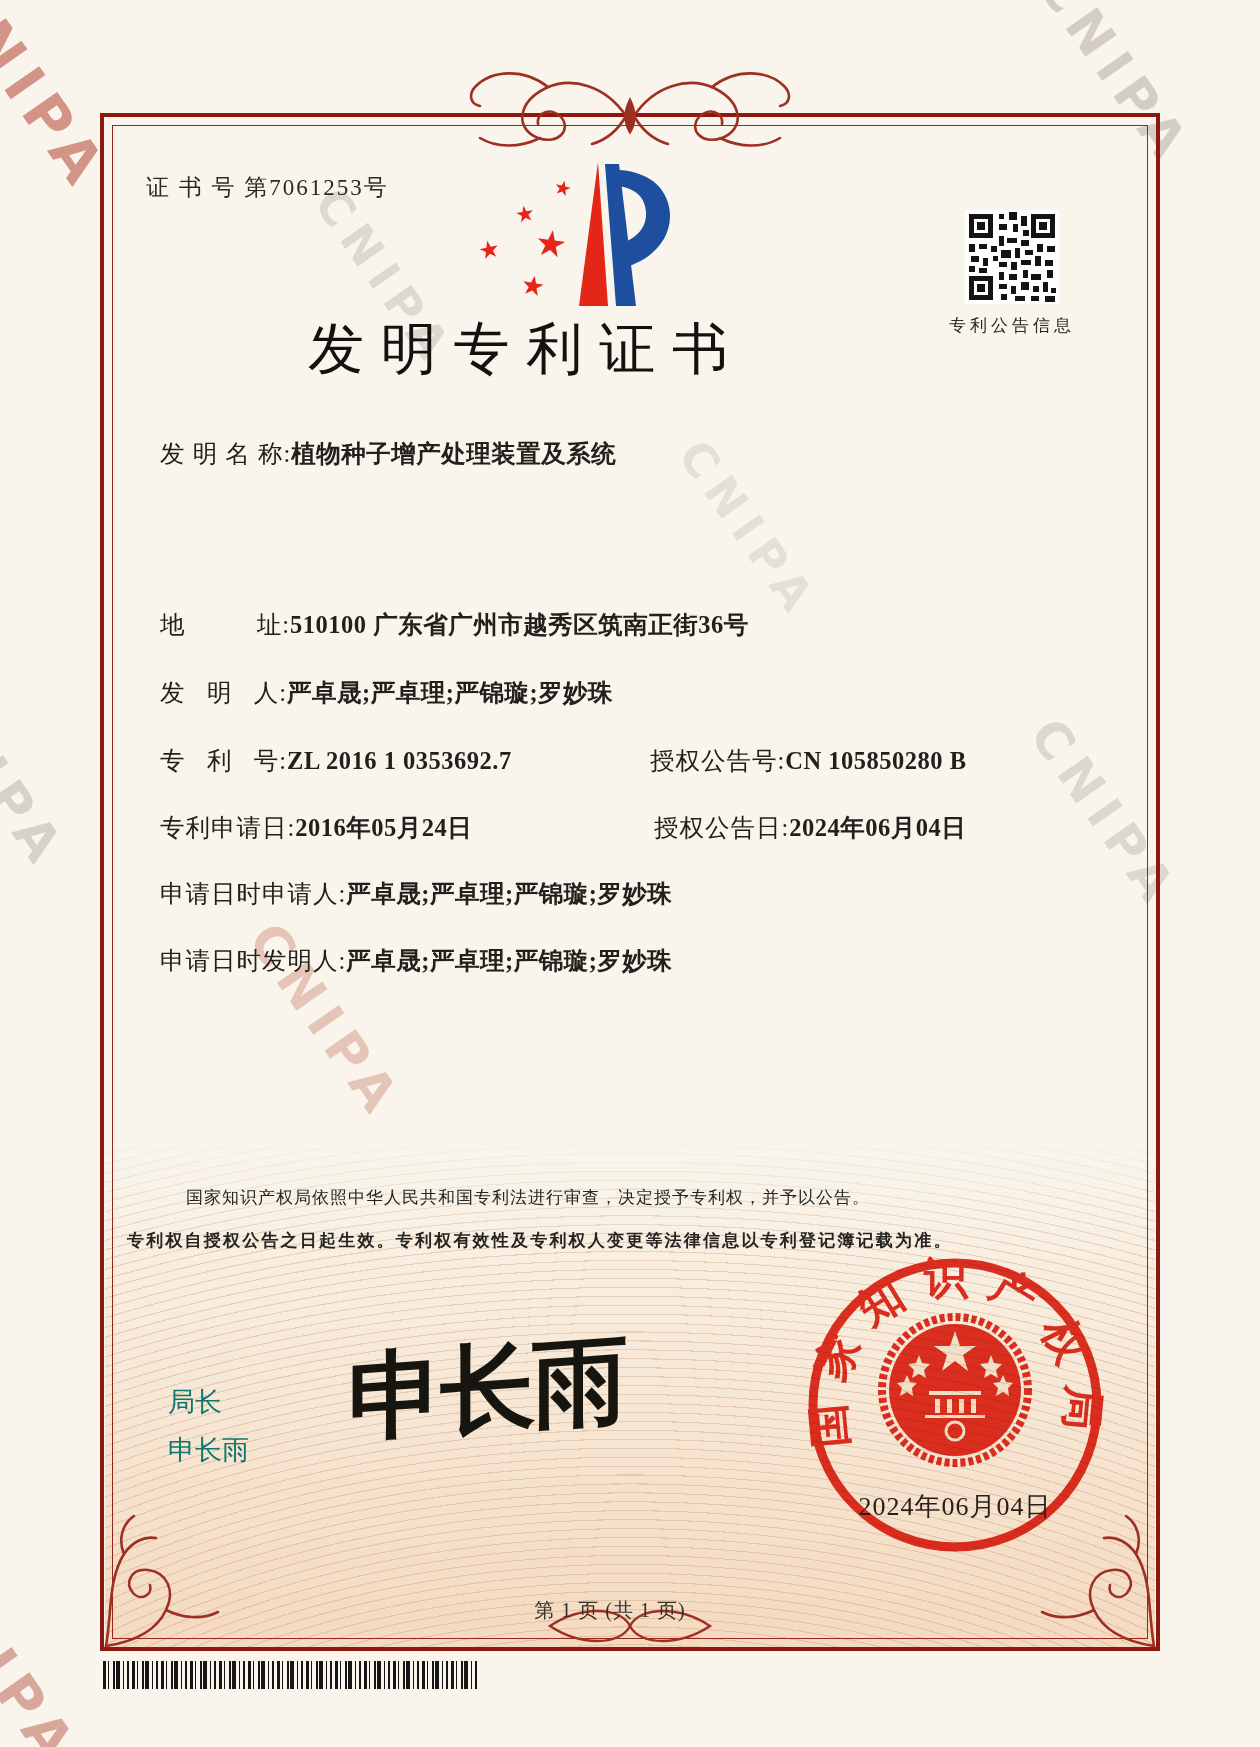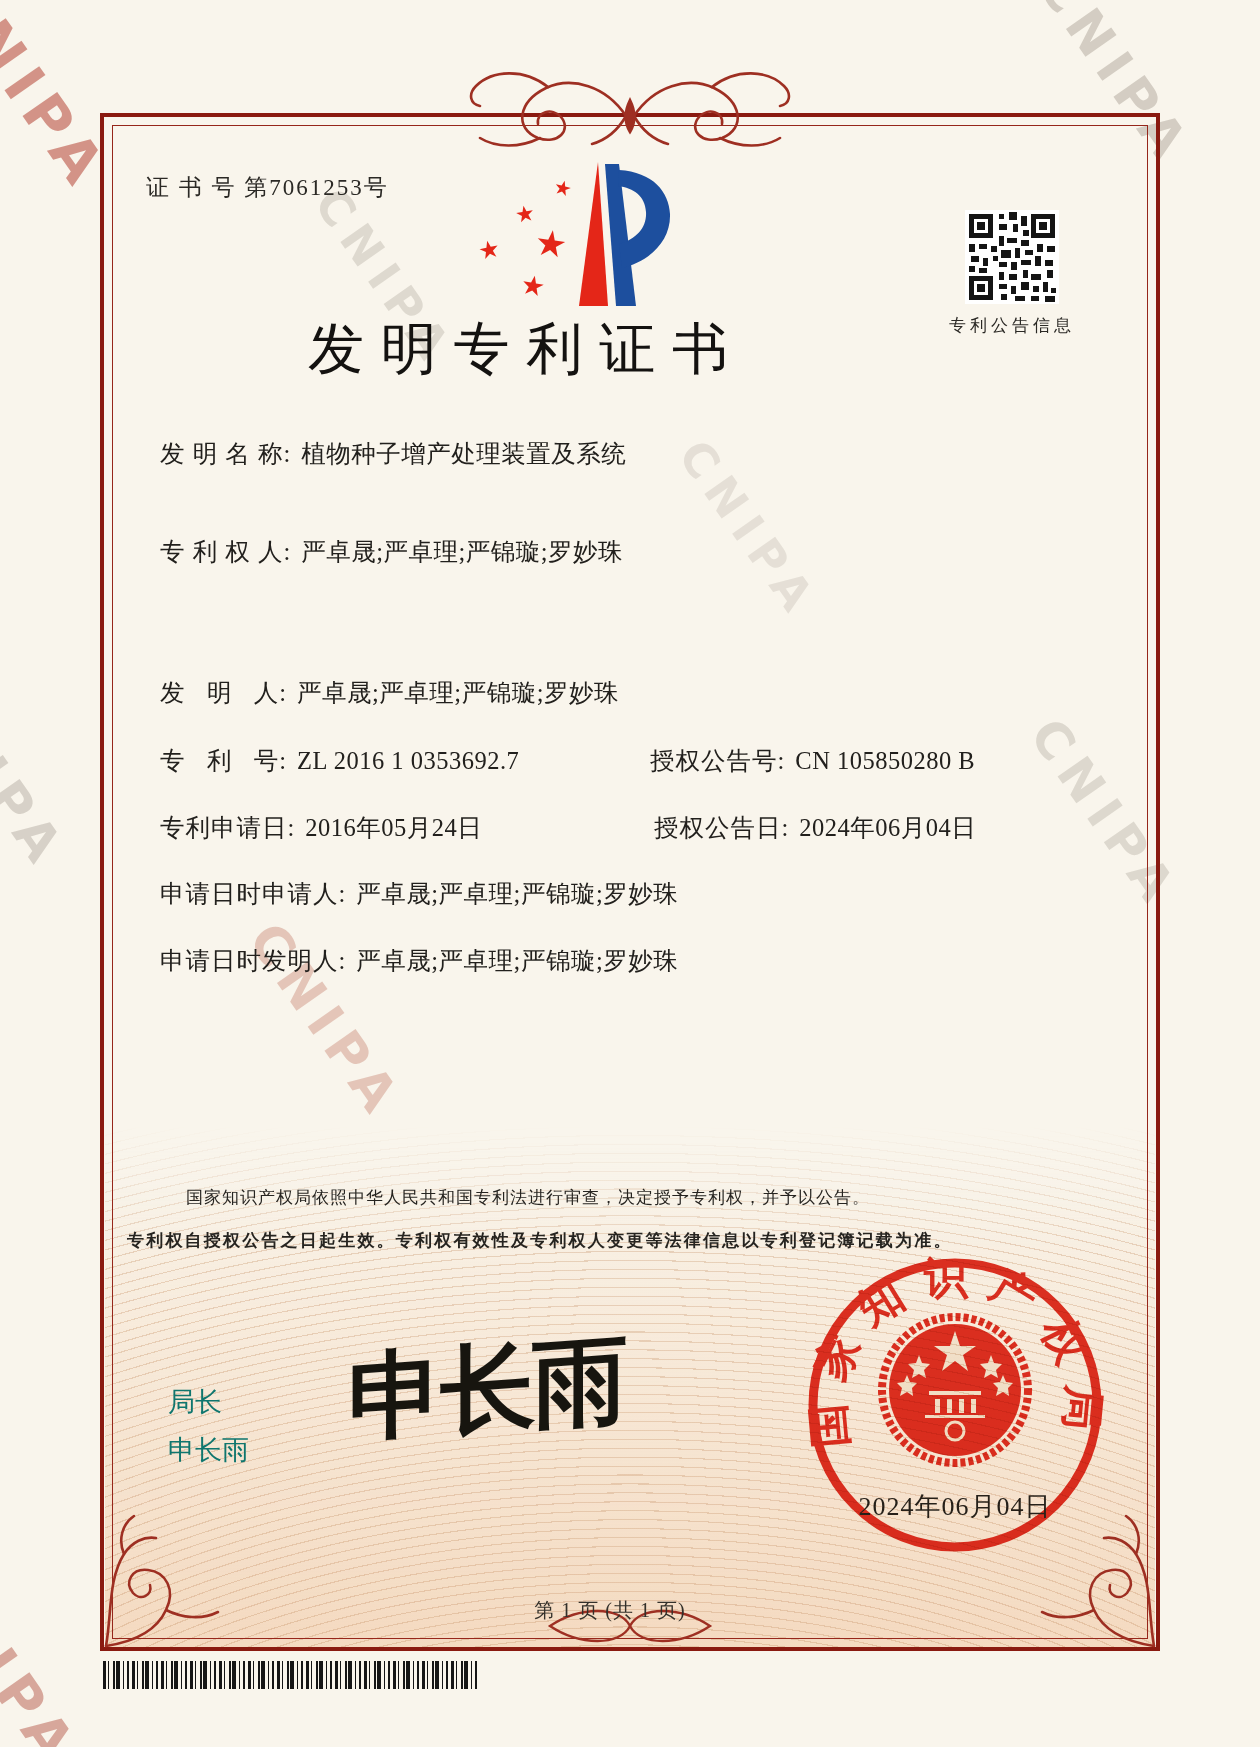--- a/index.html
+++ b/index.html
@@ -53,21 +53,21 @@
     font-size:17px; letter-spacing:4px; color:#2b2925;
   }
   .title{
     position:absolute; left:0; top:312px; width:1036px; text-align:center;
     font-size:56px; font-weight:400; letter-spacing:.30em; padding-left:.30em;
     box-sizing:border-box; color:#141210;
   }
   
   .row{position:absolute; left:160px; font-size:24.5px; white-space:nowrap;}
   .row .lbl{white-space:pre; letter-spacing:1px;}
-  .row .val{margin-left:10px; letter-spacing:.5px;}
+  .row .val{letter-spacing:.5px;font-weight:bold;}
   .r0{top:437px;} .r1{top:535px;} .r2{top:608px;} .r3{top:676px;}
   .r4{top:744px;} .r5{top:744px; left:650px;}
   .r6{top:811px;} .r7{top:811px; left:654px;}
   .r8{top:877px;} .r9{top:944px;}
   
   .legal{position:absolute; font-size:17px; color:#262420; white-space:nowrap;}
   .legal1{left:186px; top:1186px; letter-spacing:1px;}
   .legal2{left:127px; top:1229px; letter-spacing:2.2px;font-weight:bold;}
   
   .director{
@@ -227,22 +227,22 @@
         <rect x="12" y="74" width="8" height="8"></rect>
     </g>
   </svg>
   <div class="qr-caption">专利公告信息</div>
 
   <div class="title">发明专利证书</div>
 
   <div class="row r0">
     <span class="lbl">发 明 名 称:</span><span class="val">植物种子增产处理装置及系统</span>
   </div>
-  <div class="row r1">
-    <span class="lbl">专 利 权 人:</span><span class="val">严卓晟;严卓理;严锦璇;罗妙珠</span>
+  <div class="row r2">
+    <span class="lbl">地          址:</span><span class="val">510100 广东省广州市越秀区筑南正街36号</span>
   </div>
   <div class="row r3">
     <span class="lbl">发   明   人:</span><span class="val">严卓晟;严卓理;严锦璇;罗妙珠</span>
   </div>
   <div class="row r4">
     <span class="lbl">专   利   号:</span><span class="val">ZL 2016 1 0353692.7</span>
   </div>
   <div class="row r5">
     <span class="lbl">授权公告号:</span><span class="val">CN 105850280 B</span>
   </div>

